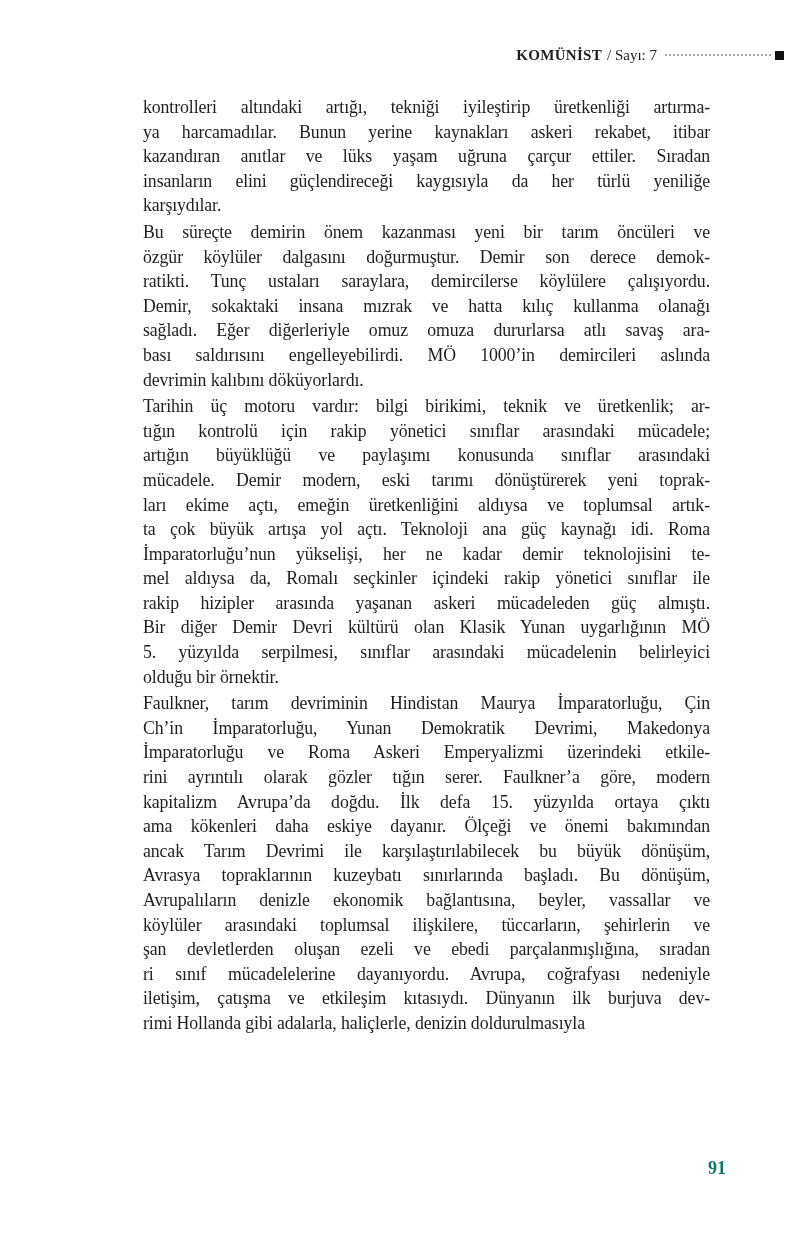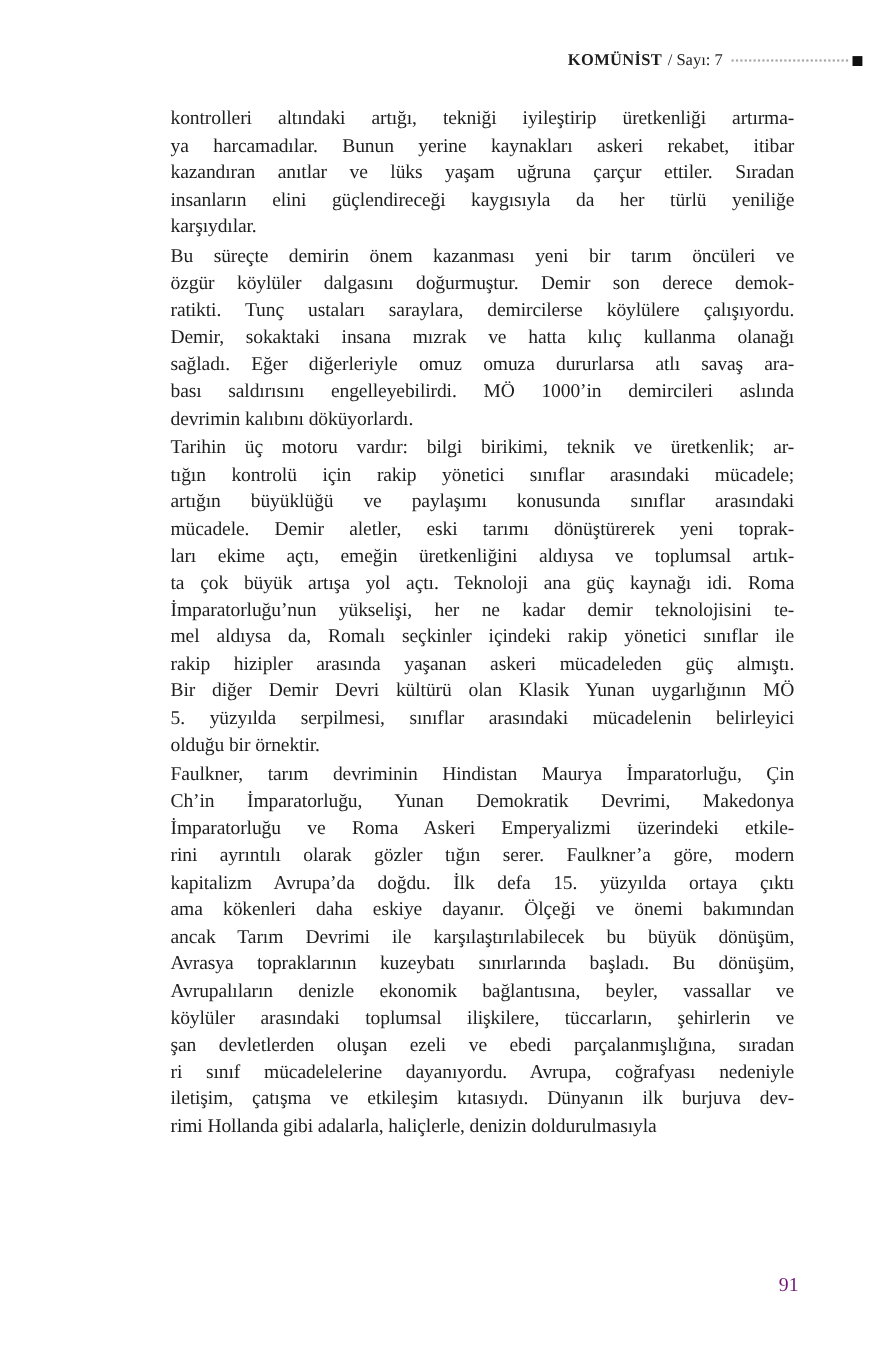--- a/index.html
+++ b/index.html
@@ -43,21 +43,21 @@
   }
   .square-marker {
     display: inline-block;
     width: 9px;
     height: 9px;
     background: #101010;
     margin-left: 4px;
   }
   .body-text {
     position: absolute;
-    left: 155px;
+    left: 143px;
     top: 95px;
     width: 567px;
     font-size: 17.8px;
     line-height: 24.6px;
     letter-spacing: -0.1px;
     text-align: justify;
     text-justify: inter-word;
   }
   .paragraph + .paragraph {
     margin-top: 2px;
@@ -68,22 +68,22 @@
     white-space: normal;
   }
   .line.last {
     text-align-last: left;
   }
   .page-footer {
     position: absolute;
     top: 1158px;
     right: 88px;
     font-size: 18px;
-    font-weight: normal;
-    color: #701a75;
+    font-weight: bold;
+    color: #0f766e;
   }
 </style>
 </head>
 <body>
 
 <div class="page">
 
   <header class="page-header">
     <span class="journal-name">KOMÜNİST</span>
     <span class="journal-issue">/ Sayı: 7</span>
@@ -105,21 +105,21 @@
         <div class="line">ratikti. Tunç ustaları saraylara, demircilerse köylülere çalışıyordu.</div>
         <div class="line">Demir, sokaktaki insana mızrak ve hatta kılıç kullanma olanağı</div>
         <div class="line">sağladı. Eğer diğerleriyle omuz omuza dururlarsa atlı savaş ara-</div>
         <div class="line">bası saldırısını engelleyebilirdi. MÖ 1000’in demircileri aslında</div>
         <div class="line last">devrimin kalıbını döküyorlardı.</div>
       </div>
       <div class="paragraph">
         <div class="line">Tarihin üç motoru vardır: bilgi birikimi, teknik ve üretkenlik; ar-</div>
         <div class="line">tığın kontrolü için rakip yönetici sınıflar arasındaki mücadele;</div>
         <div class="line">artığın büyüklüğü ve paylaşımı konusunda sınıflar arasındaki</div>
-        <div class="line">mücadele. Demir aletler, eski tarımı dönüştürerek yeni toprak-</div>
+        <div class="line">mücadele. Demir modern, eski tarımı dönüştürerek yeni toprak-</div>
         <div class="line">ları ekime açtı, emeğin üretkenliğini aldıysa ve toplumsal artık-</div>
         <div class="line">ta çok büyük artışa yol açtı. Teknoloji ana güç kaynağı idi. Roma</div>
         <div class="line">İmparatorluğu’nun yükselişi, her ne kadar demir teknolojisini te-</div>
         <div class="line">mel aldıysa da, Romalı seçkinler içindeki rakip yönetici sınıflar ile</div>
         <div class="line">rakip hizipler arasında yaşanan askeri mücadeleden güç almıştı.</div>
         <div class="line">Bir diğer Demir Devri kültürü olan Klasik Yunan uygarlığının MÖ</div>
         <div class="line">5. yüzyılda serpilmesi, sınıflar arasındaki mücadelenin belirleyici</div>
         <div class="line last">olduğu bir örnektir.</div>
       </div>
       <div class="paragraph">

